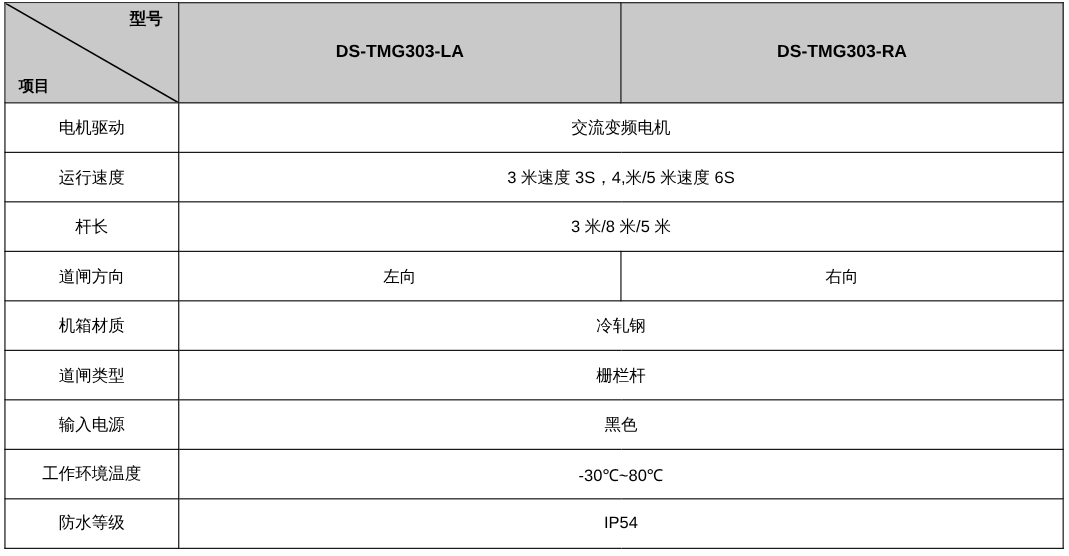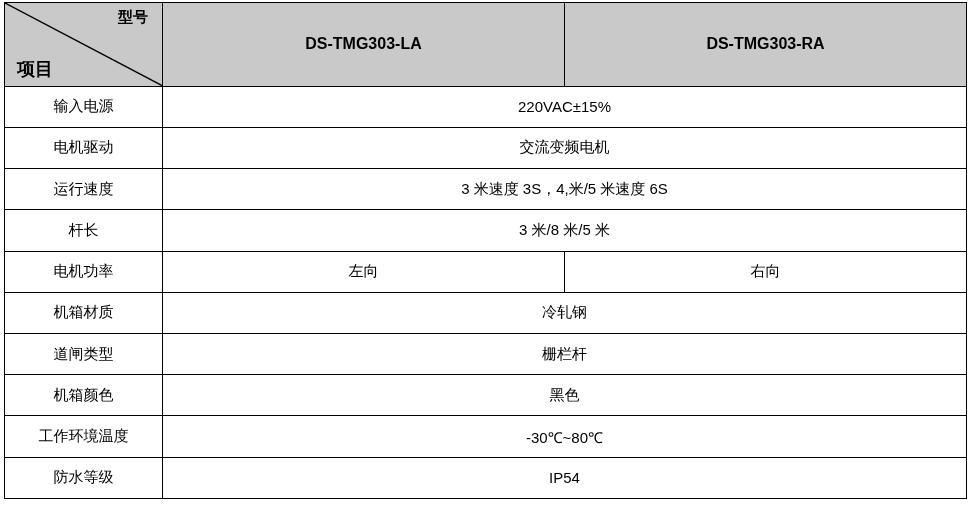--- a/index.html
+++ b/index.html
@@ -62,21 +62,21 @@
     top: 5px;
     right: 14px;
     font-weight: bold;
     font-size: 15px;
   }
   td.corner-cell .item-label {
     position: absolute;
     bottom: 5px;
     left: 12px;
     font-weight: bold;
-    font-size: 18px;
+    font-size: 14px;
     font-family: Liberation Serif, serif;
   }
 
   
   tr.body-row td {
     height: 35px;
     background: #ffffff;
   }
   td.label-cell {
     background: #ffffff;
@@ -102,59 +102,55 @@
           <svg class="diag" viewBox="0 0 158 72" preserveAspectRatio="none">
             <line x1="0" y1="0" x2="158" y2="72" stroke="#000000" stroke-width="1.2"></line>
           </svg>
           <span class="model-label">型号</span>
           <span class="item-label">项目</span>
         </td>
         <td>DS-TMG303-LA</td>
         <td>DS-TMG303-RA</td>
       </tr>
 
-      <tr class="body-row">
-        <td class="label-cell">输入电源</td>
-        <td class="value-cell" colspan="2">220VAC±15%</td>
-      </tr>
 
 
       <tr class="body-row">
         <td class="label-cell">电机驱动</td>
         <td class="value-cell" colspan="2">交流变频电机</td>
       </tr>
 
       <tr class="body-row">
         <td class="label-cell">运行速度</td>
         <td class="value-cell" colspan="2">3 米速度 3S，4,米/5 米速度 6S</td>
       </tr>
 
       <tr class="body-row">
         <td class="label-cell">杆长</td>
         <td class="value-cell" colspan="2">3 米/8 米/5 米</td>
       </tr>
 
       <tr class="body-row">
-        <td class="label-cell">电机功率</td>
+        <td class="label-cell">道闸方向</td>
         <td class="value-cell">左向</td>
         <td class="value-cell">右向</td>
       </tr>
 
       <tr class="body-row">
         <td class="label-cell">机箱材质</td>
         <td class="value-cell" colspan="2">冷轧钢</td>
       </tr>
 
       <tr class="body-row">
         <td class="label-cell">道闸类型</td>
         <td class="value-cell" colspan="2">栅栏杆</td>
       </tr>
 
       <tr class="body-row">
-        <td class="label-cell">机箱颜色</td>
+        <td class="label-cell">输入电源</td>
         <td class="value-cell" colspan="2">黑色</td>
       </tr>
 
 
       <tr class="body-row">
         <td class="label-cell">工作环境温度</td>
         <td class="value-cell" colspan="2">-30℃~80℃</td>
       </tr>
 
       <tr class="body-row">

